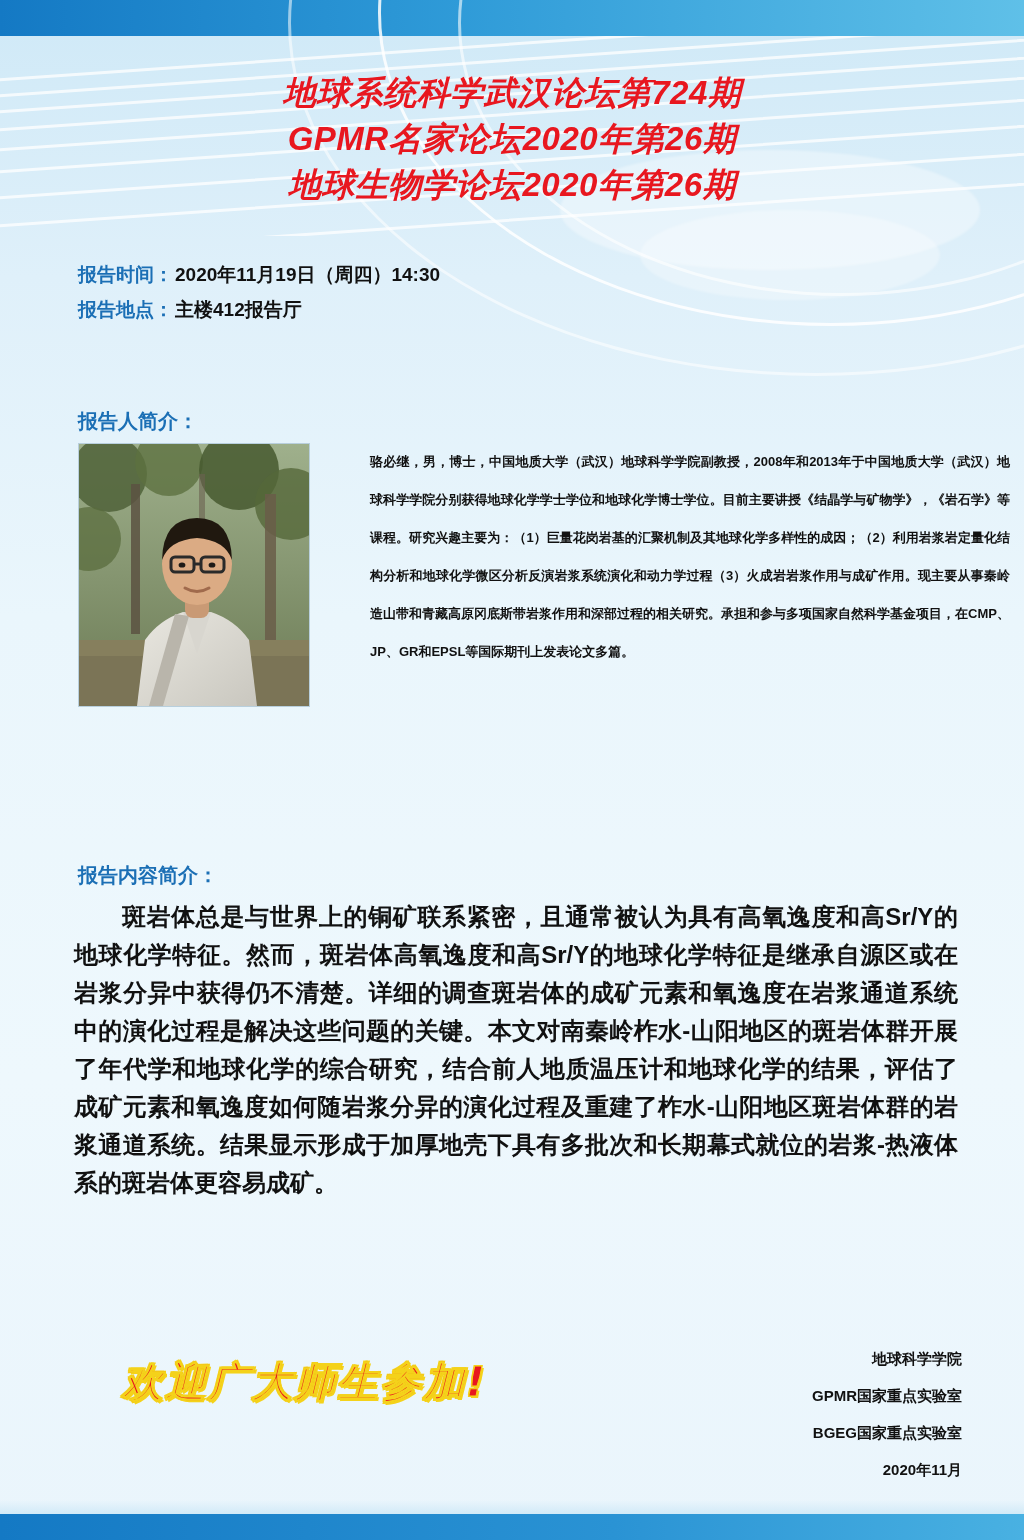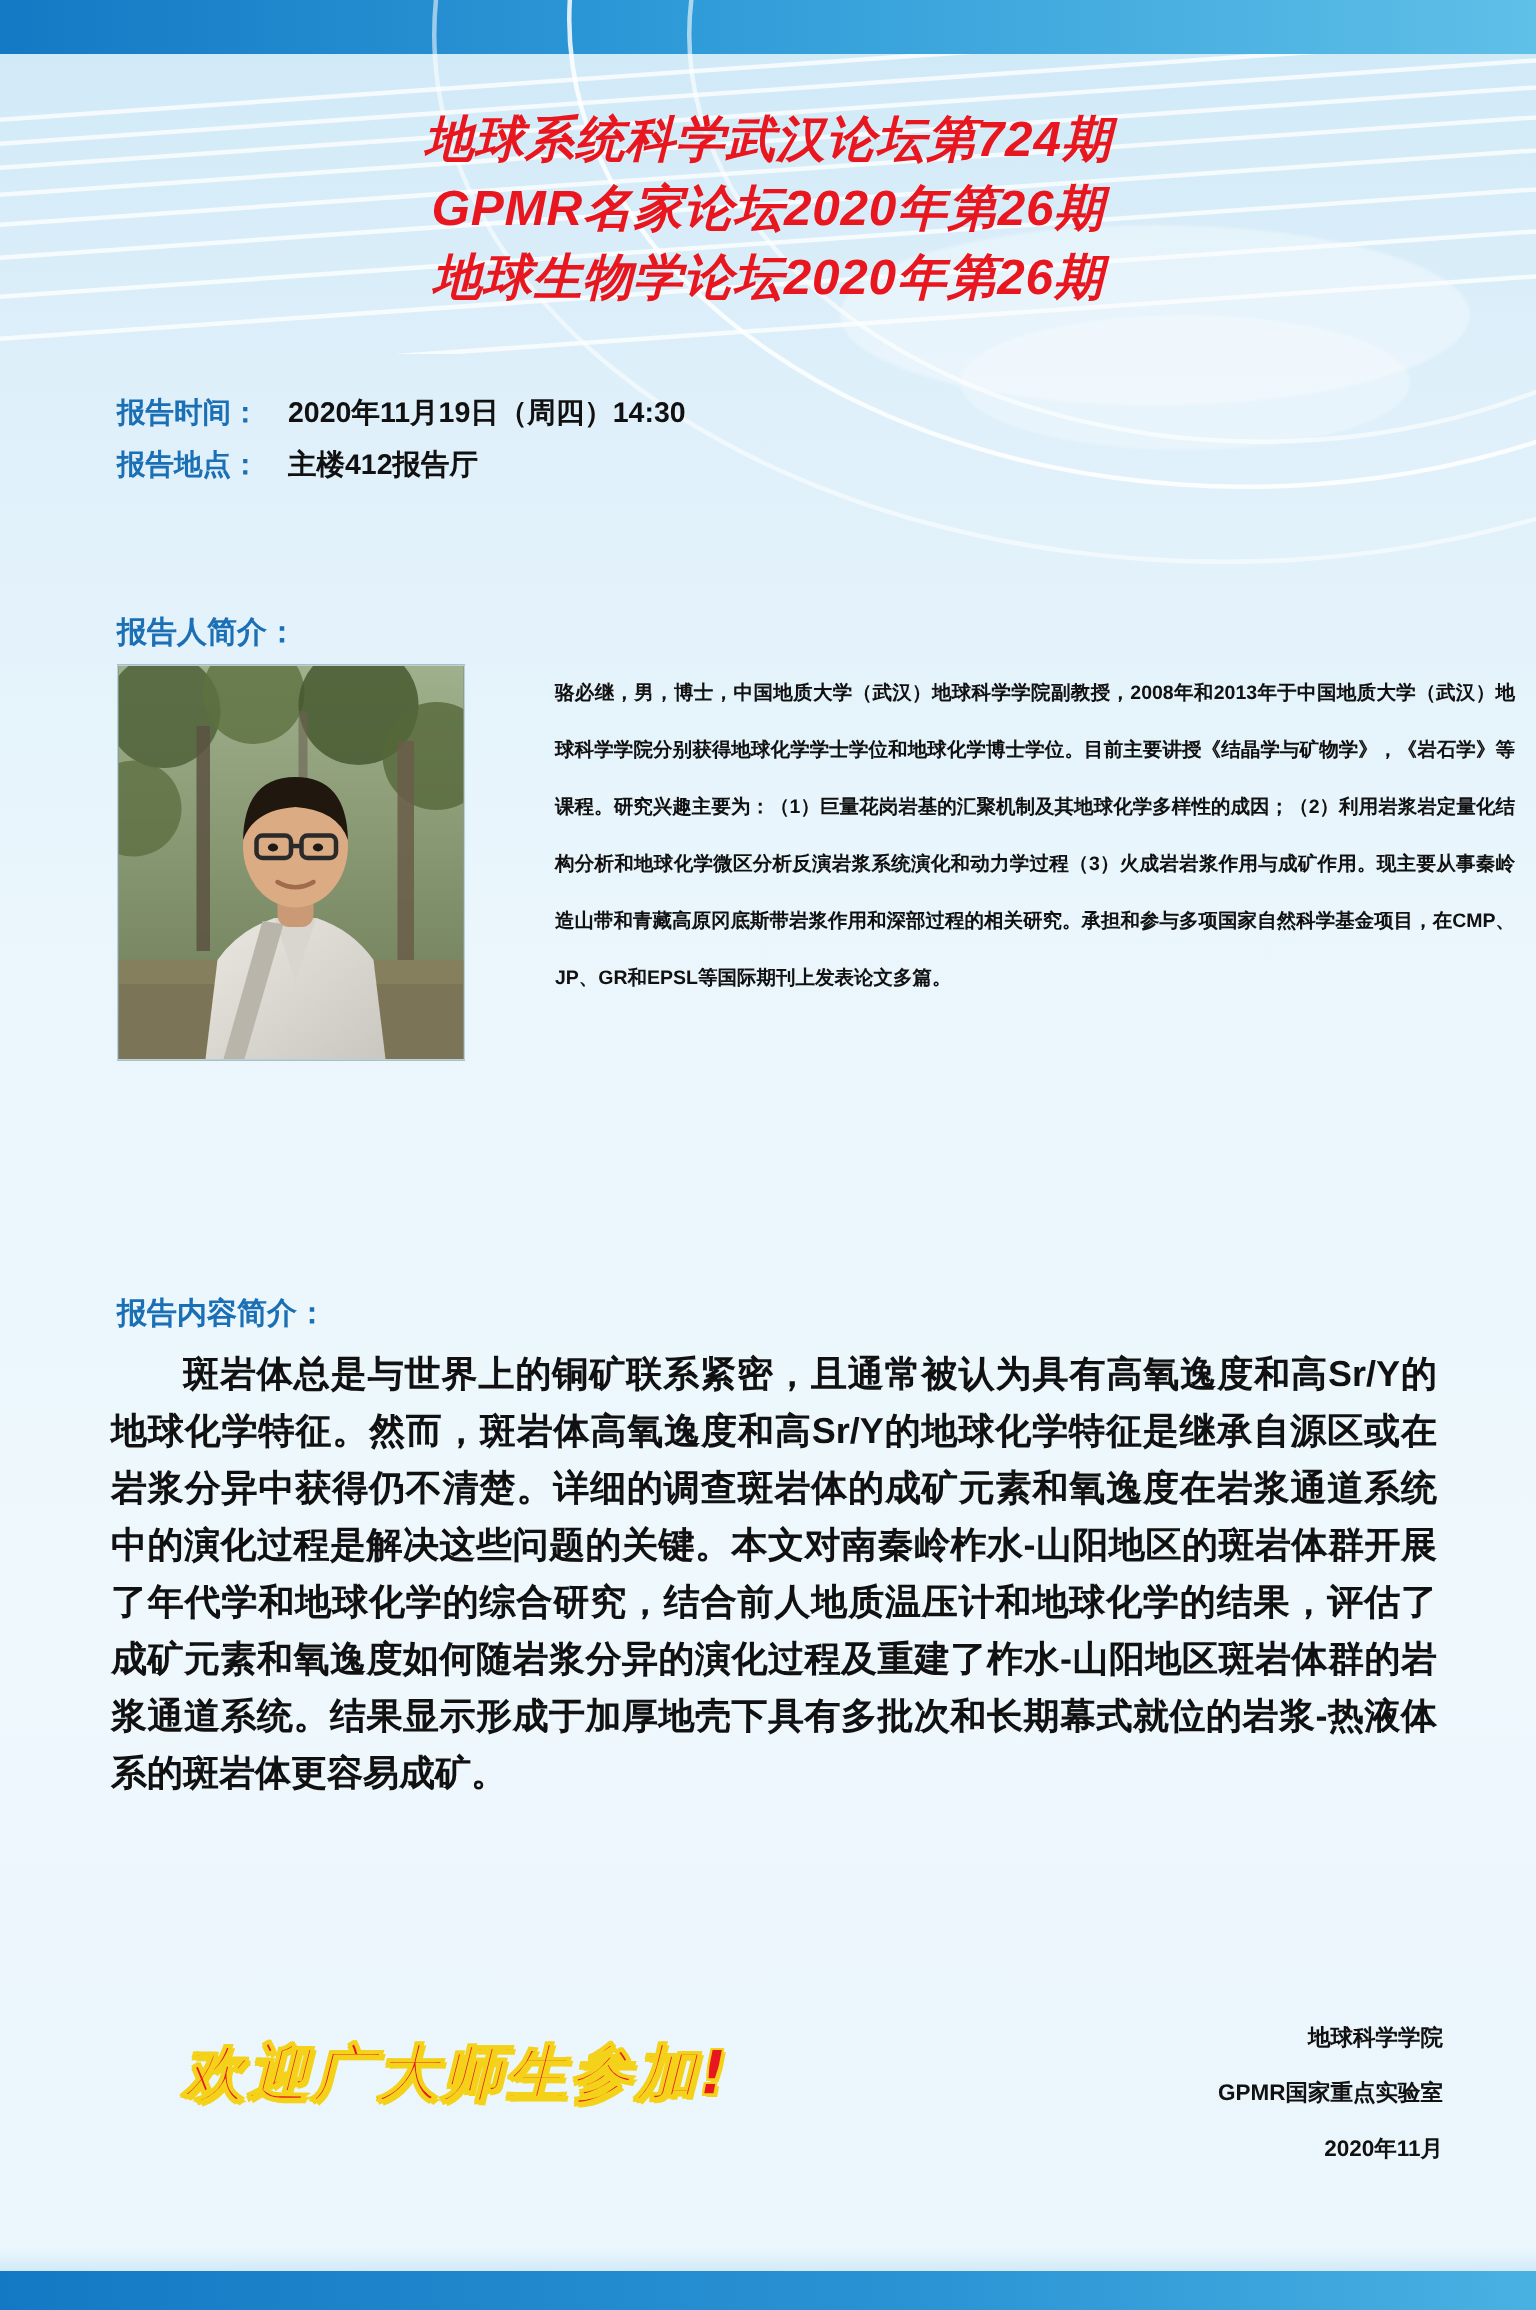--- a/index.html
+++ b/index.html
@@ -95,21 +95,20 @@
     position: absolute;
     left: 78px;
     top: 262px;
     width: 900px;
     z-index: 5;
   }
   .info-row {
     display: flex;
     align-items: flex-start;
     margin-bottom: 9px;
-    gap: 17px;
   }
   .info-label {
     font-size: 19px;
     font-weight: bold;
     color: #1b6fb5;
     white-space: nowrap;
   }
   .info-value {
     font-size: 19px;
     font-weight: bold;
@@ -324,18 +323,19 @@
   <div class="abstract">
     <p>斑岩体总是与世界上的铜矿联系紧密，且通常被认为具有高氧逸度和高Sr/Y的地球化学特征。然而，斑岩体高氧逸度和高Sr/Y的地球化学特征是继承自源区或在岩浆分异中获得仍不清楚。详细的调查斑岩体的成矿元素和氧逸度在岩浆通道系统中的演化过程是解决这些问题的关键。本文对南秦岭柞水-山阳地区的斑岩体群开展了年代学和地球化学的综合研究，结合前人地质温压计和地球化学的结果，评估了成矿元素和氧逸度如何随岩浆分异的演化过程及重建了柞水-山阳地区斑岩体群的岩浆通道系统。结果显示形成于加厚地壳下具有多批次和长期幕式就位的岩浆-热液体系的斑岩体更容易成矿。</p>
   </div>
 
 
   <div class="welcome">欢迎广大师生参加!</div>
 
   <div class="signature">
     <div>地球科学学院</div>
     <div>GPMR国家重点实验室</div>
+    <div>BGEG国家重点实验室</div>
     <div>2020年11月</div>
   </div>
 
   <div class="bottom-fade"></div>
   <div class="bottom-band"></div>
 </div>
 
 </body></html>

